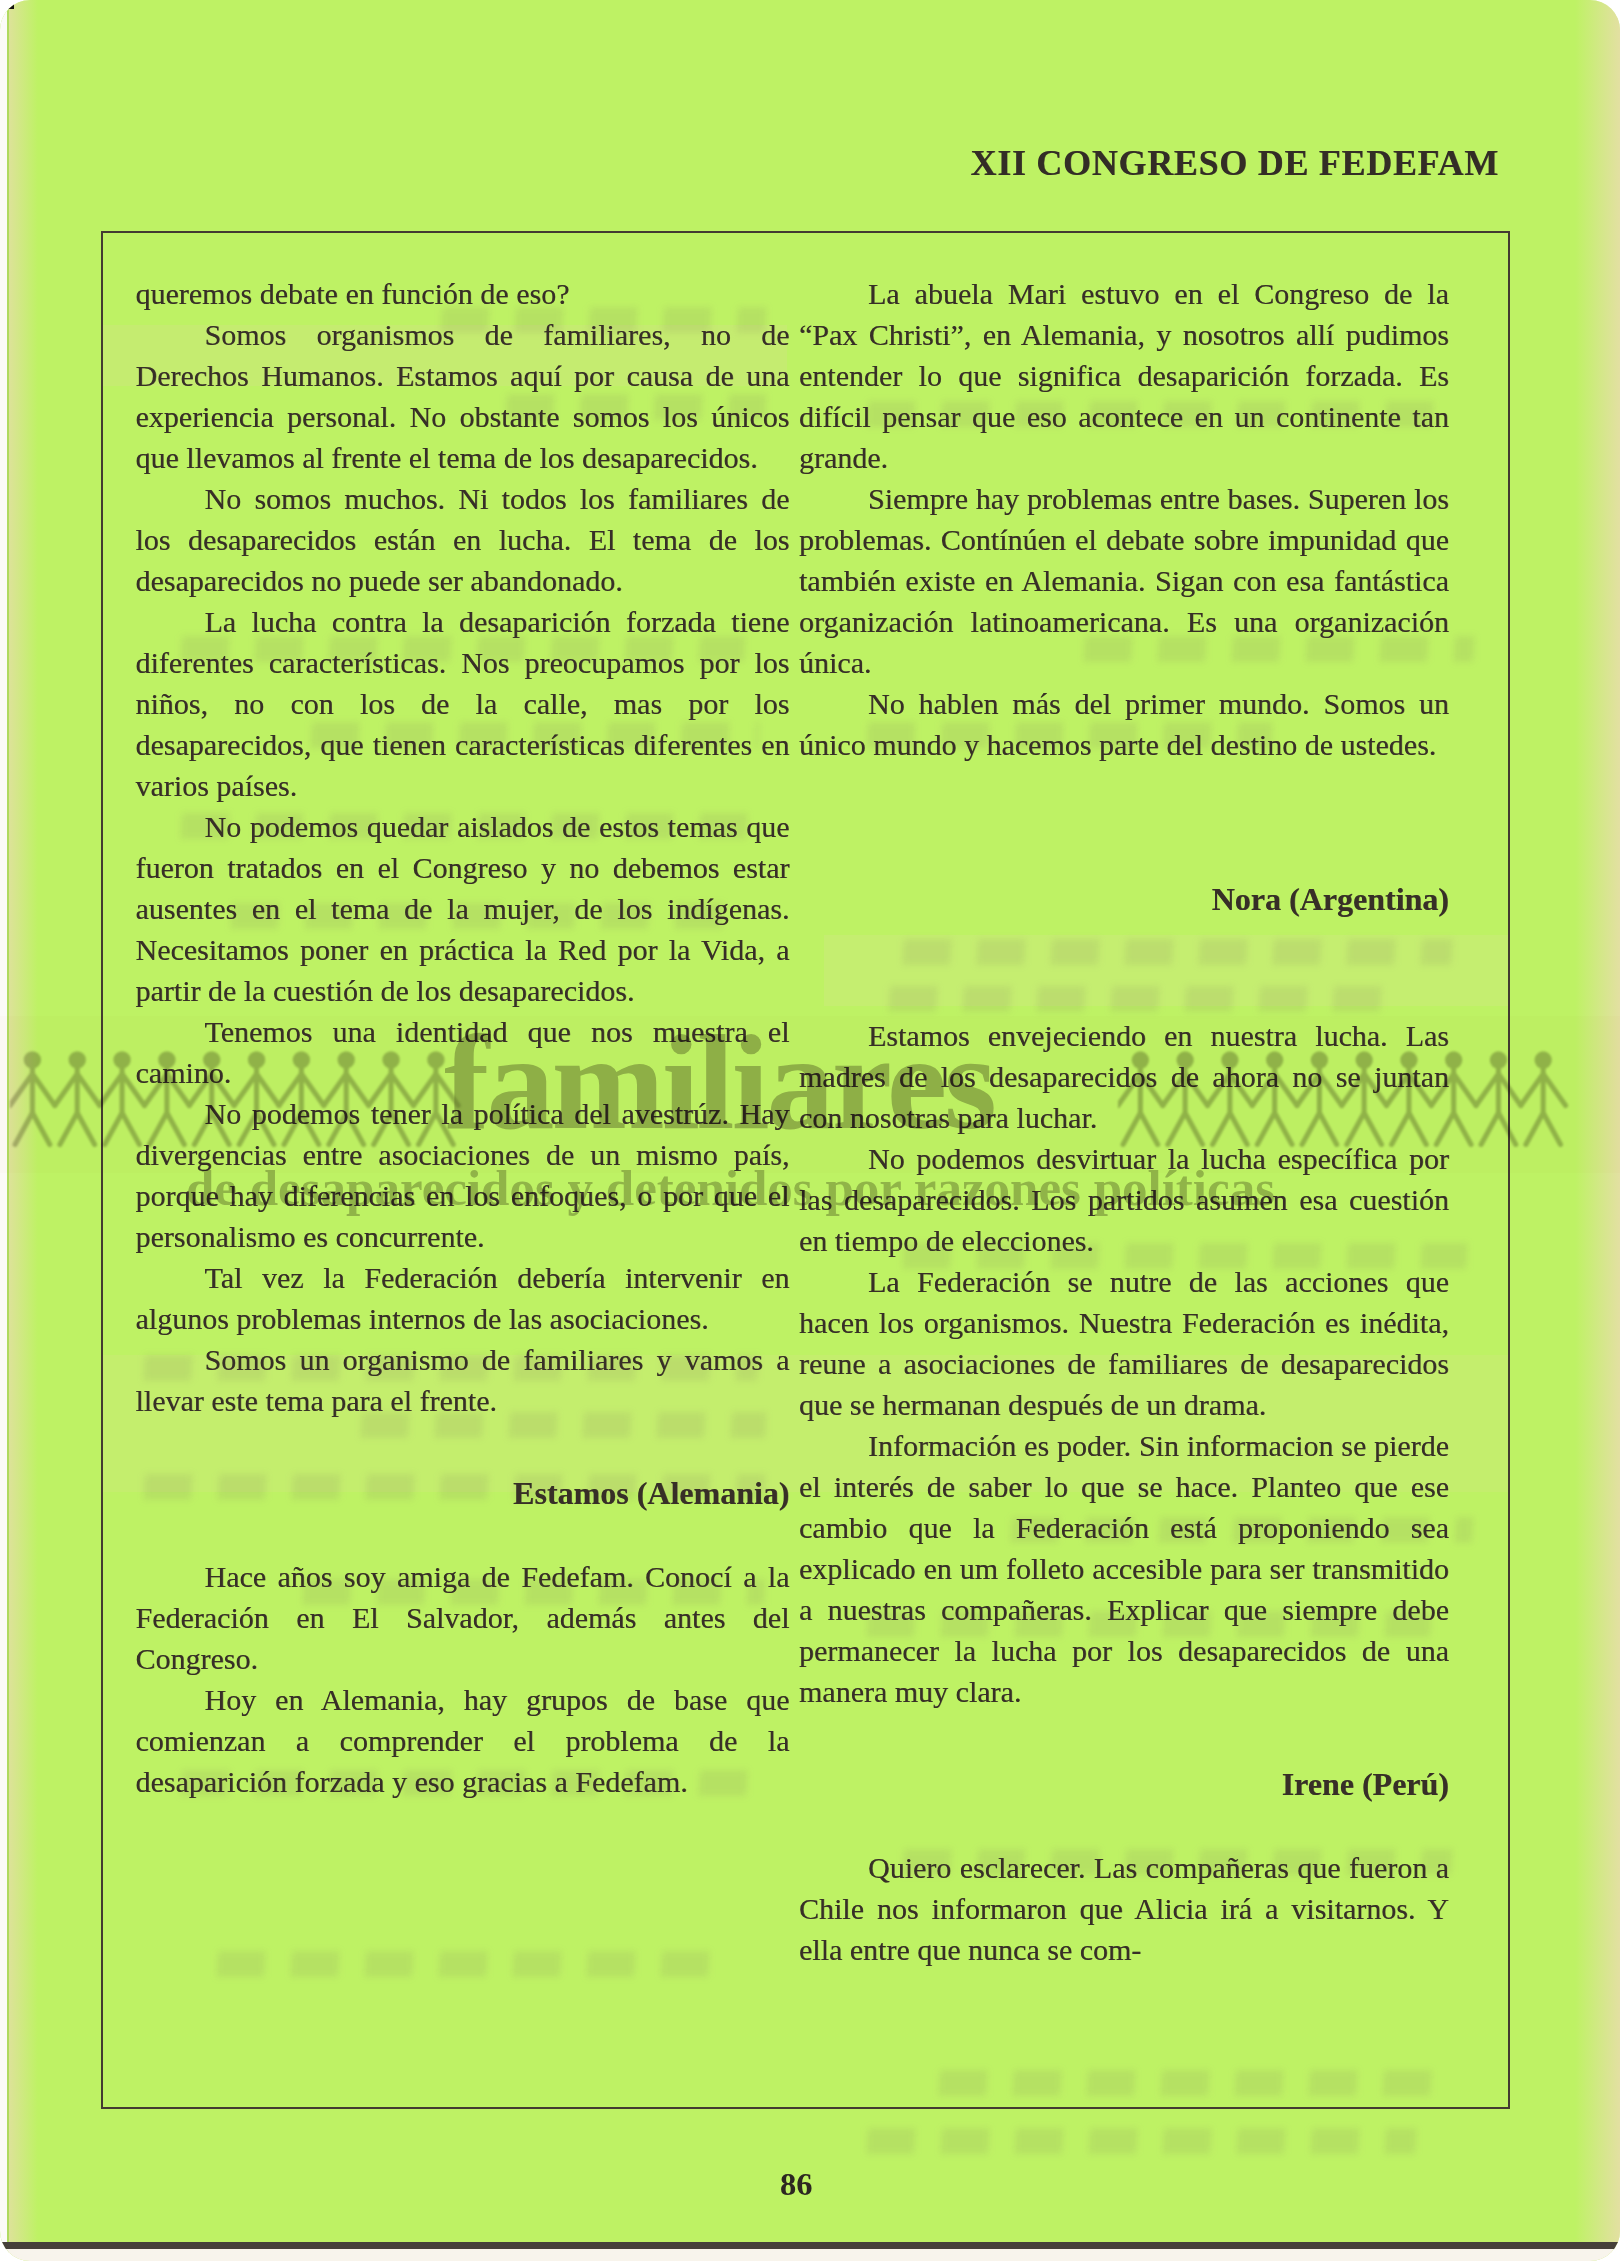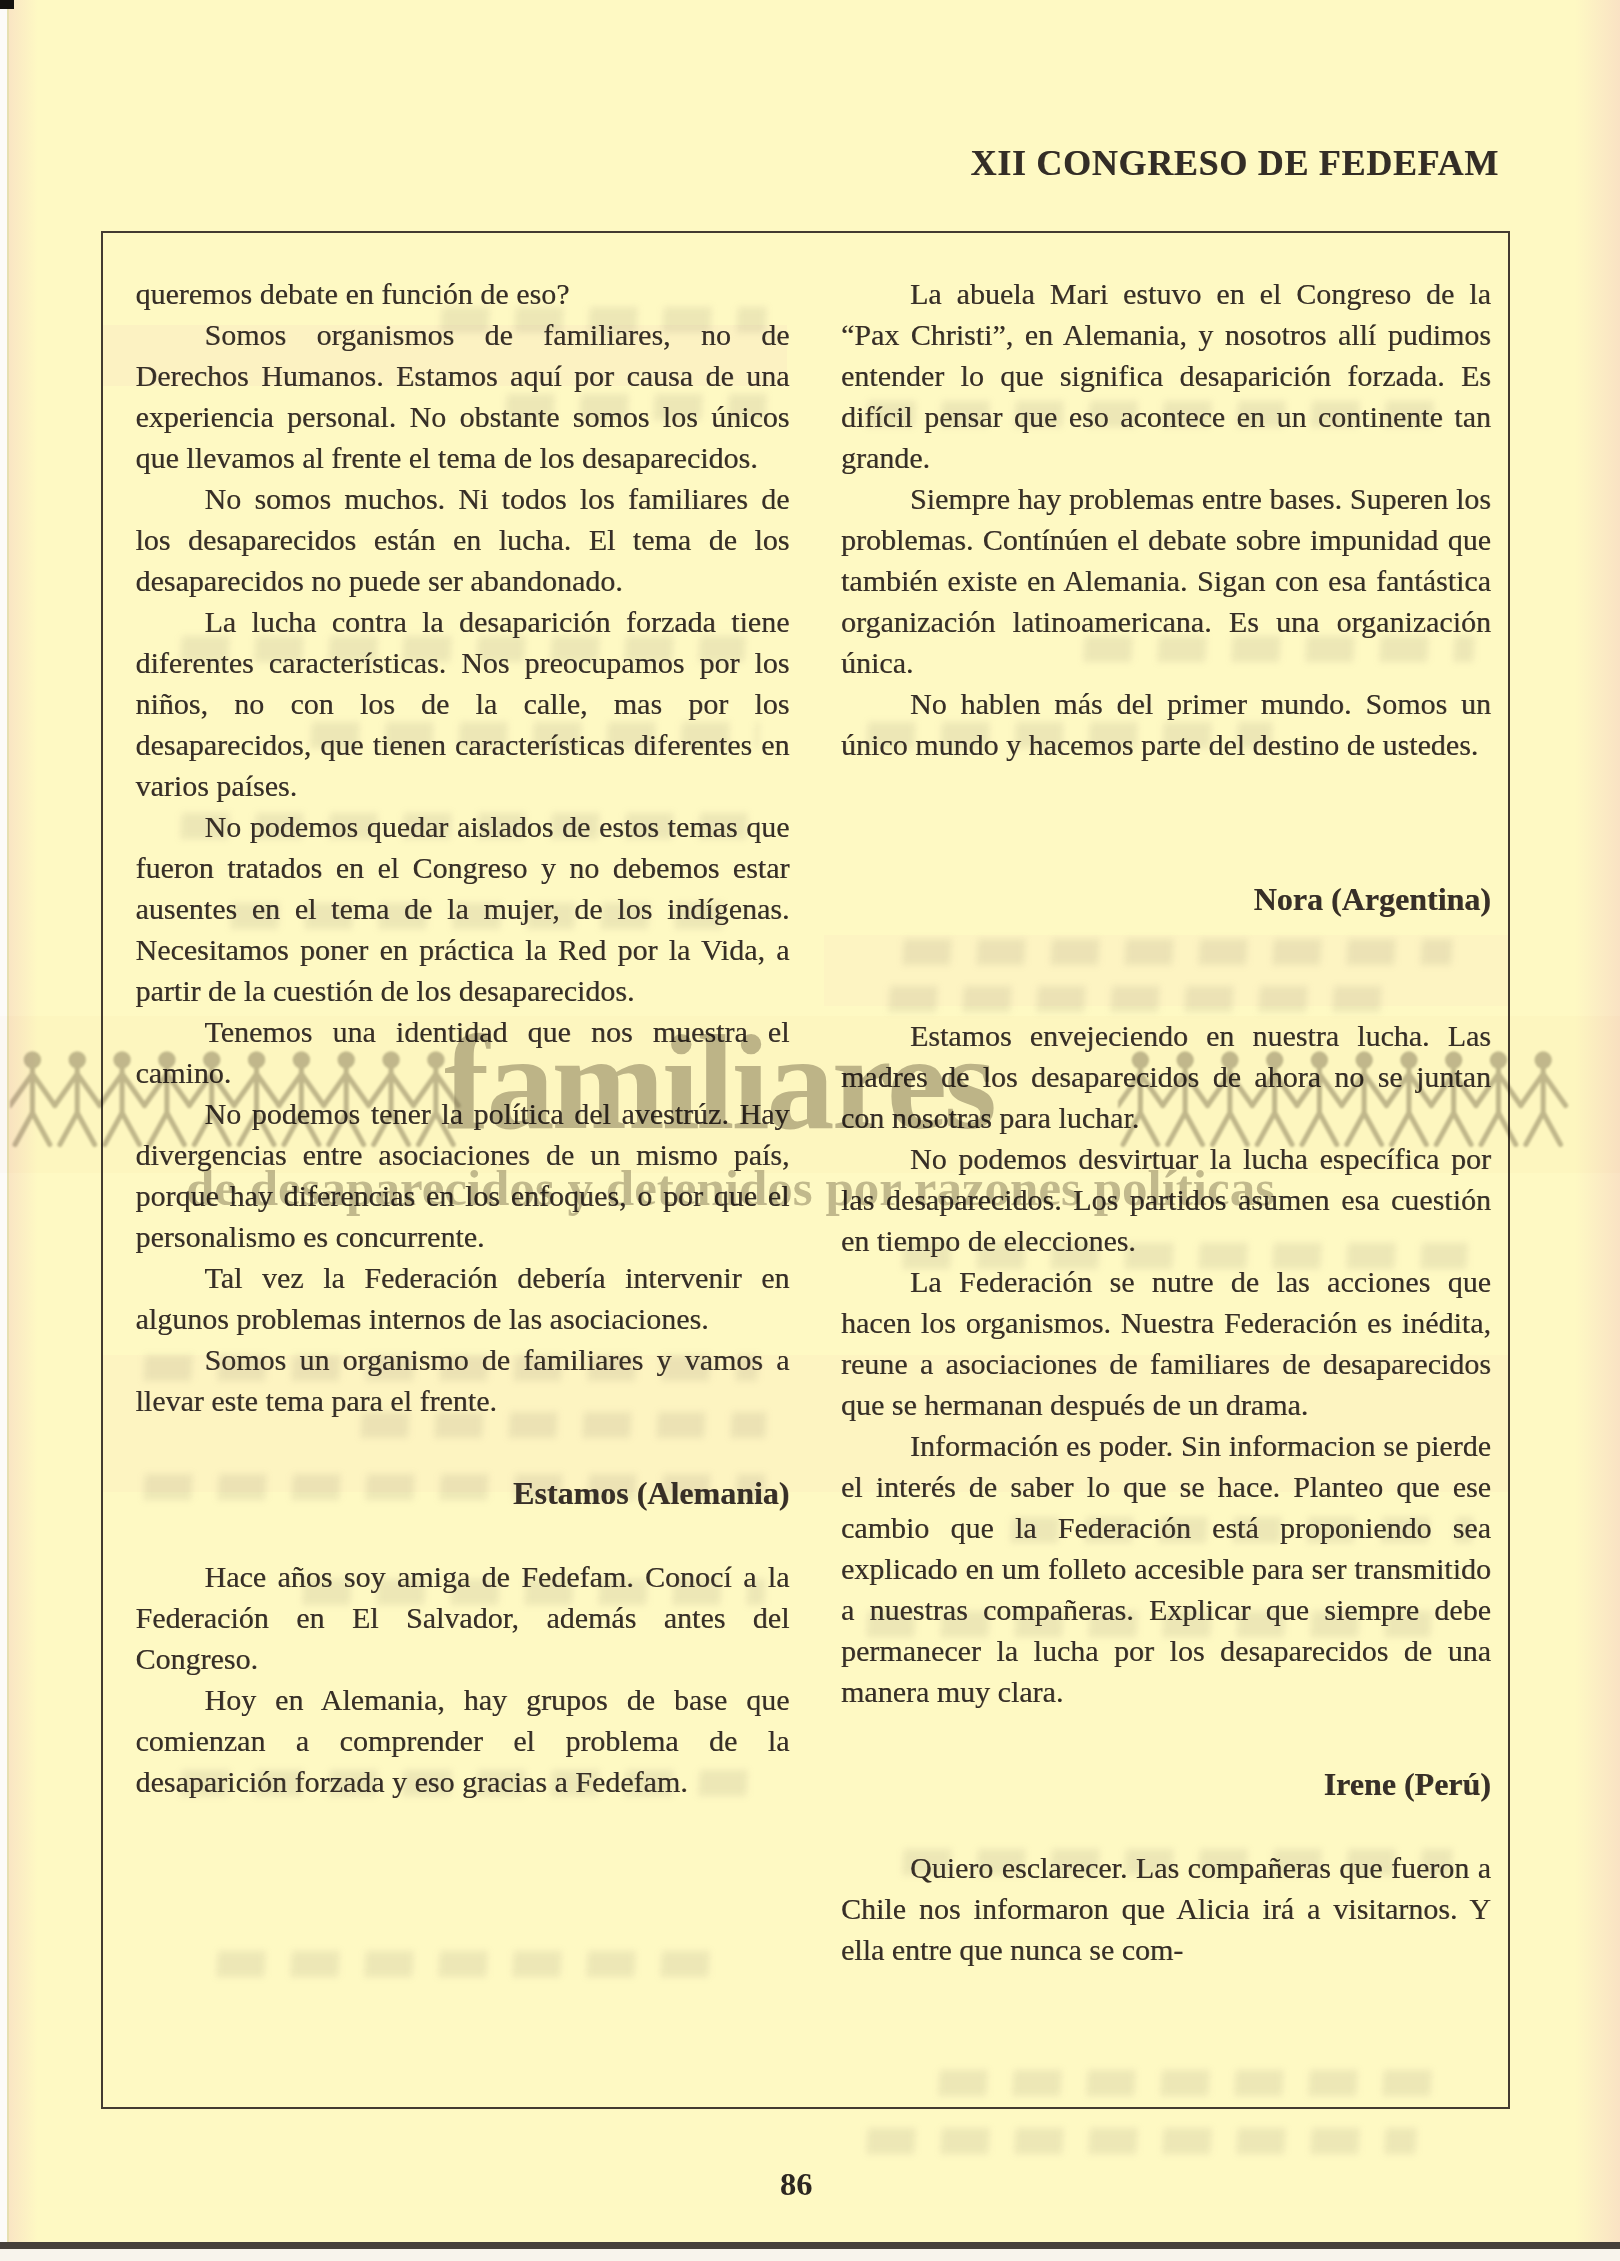--- a/index.html
+++ b/index.html
@@ -1,19 +1,20 @@
 <!DOCTYPE html>
 <html lang="es" style="font-size:11.6px"><head>
 <meta charset="utf-8">
 <style>
   html,body{margin:0;padding:0;background:#ffffff;}
   .page{
     position:relative;width:1620px;height:2261px;overflow:hidden;
-    background:#fef9c3;
+    background:#bef264;
     font-family:"Liberation Serif", serif;
+    border-radius:30px;
   }
   
   .edge-left-white{position:absolute;left:0;top:0;width:7.2px;height:100%;background:#fcfbf8;}
   .edge-left-line{position:absolute;left:7.2px;top:0;width:1.4px;height:100%;background:rgba(90,80,70,.14);}
   .edge-left-pink{position:absolute;left:8.7px;top:0;width:29px;height:100%;
     background:linear-gradient(90deg, rgba(246,213,196,.55), rgba(242,236,223,0));}
   .edge-right-pink{position:absolute;right:0;top:0;width:45px;height:100%;
     background:linear-gradient(270deg, rgba(247,214,196,.65), rgba(242,236,223,0));}
   .corner-mark{position:absolute;left:0;top:0;width:14.4px;height:9.4px;background:#15120f;}
   .bottom-rule{position:absolute;left:0;top:2242px;width:100%;height:6.5px;background:#46403a;}
@@ -30,21 +31,21 @@
   .frame{
     position:absolute;left:101px;top:231px;width:1409px;height:1878px;
     border:2.9px solid #433b31;box-sizing:border-box;
   }
   .column{
     position:absolute;top:40px;width:654px;
     font-size:30px;line-height:41px;color:#372f27;
     text-shadow:0.4px 0 0 rgba(55,47,39,.55);
   }
   .column-left{left:32.5px;}
-  .column-right{left:738px;width:650px;}
+  .column-right{left:696px;width:650px;}
   .blk{margin:0;text-align:justify;text-indent:69px;}
   .blk-continuation{text-indent:0;}
   h3.blk{font-size:32px;font-weight:700;text-indent:0;text-align:right;margin:52px 0 42px;line-height:41px;}
   h3.blk-heading-sp{margin:114px 0 95px;}
   
   .watermark-layer{position:absolute;left:0;top:0;width:100%;height:100%;pointer-events:none;mix-blend-mode:multiply;}
   .wm-lightband{position:absolute;left:0;top:1016px;width:100%;height:157px;background:rgba(252,249,243,.45);}
   .wm-word{
     position:absolute;left:444px;top:1014px;
     font-size:136px;font-weight:700;letter-spacing:-2.9px;line-height:1;

